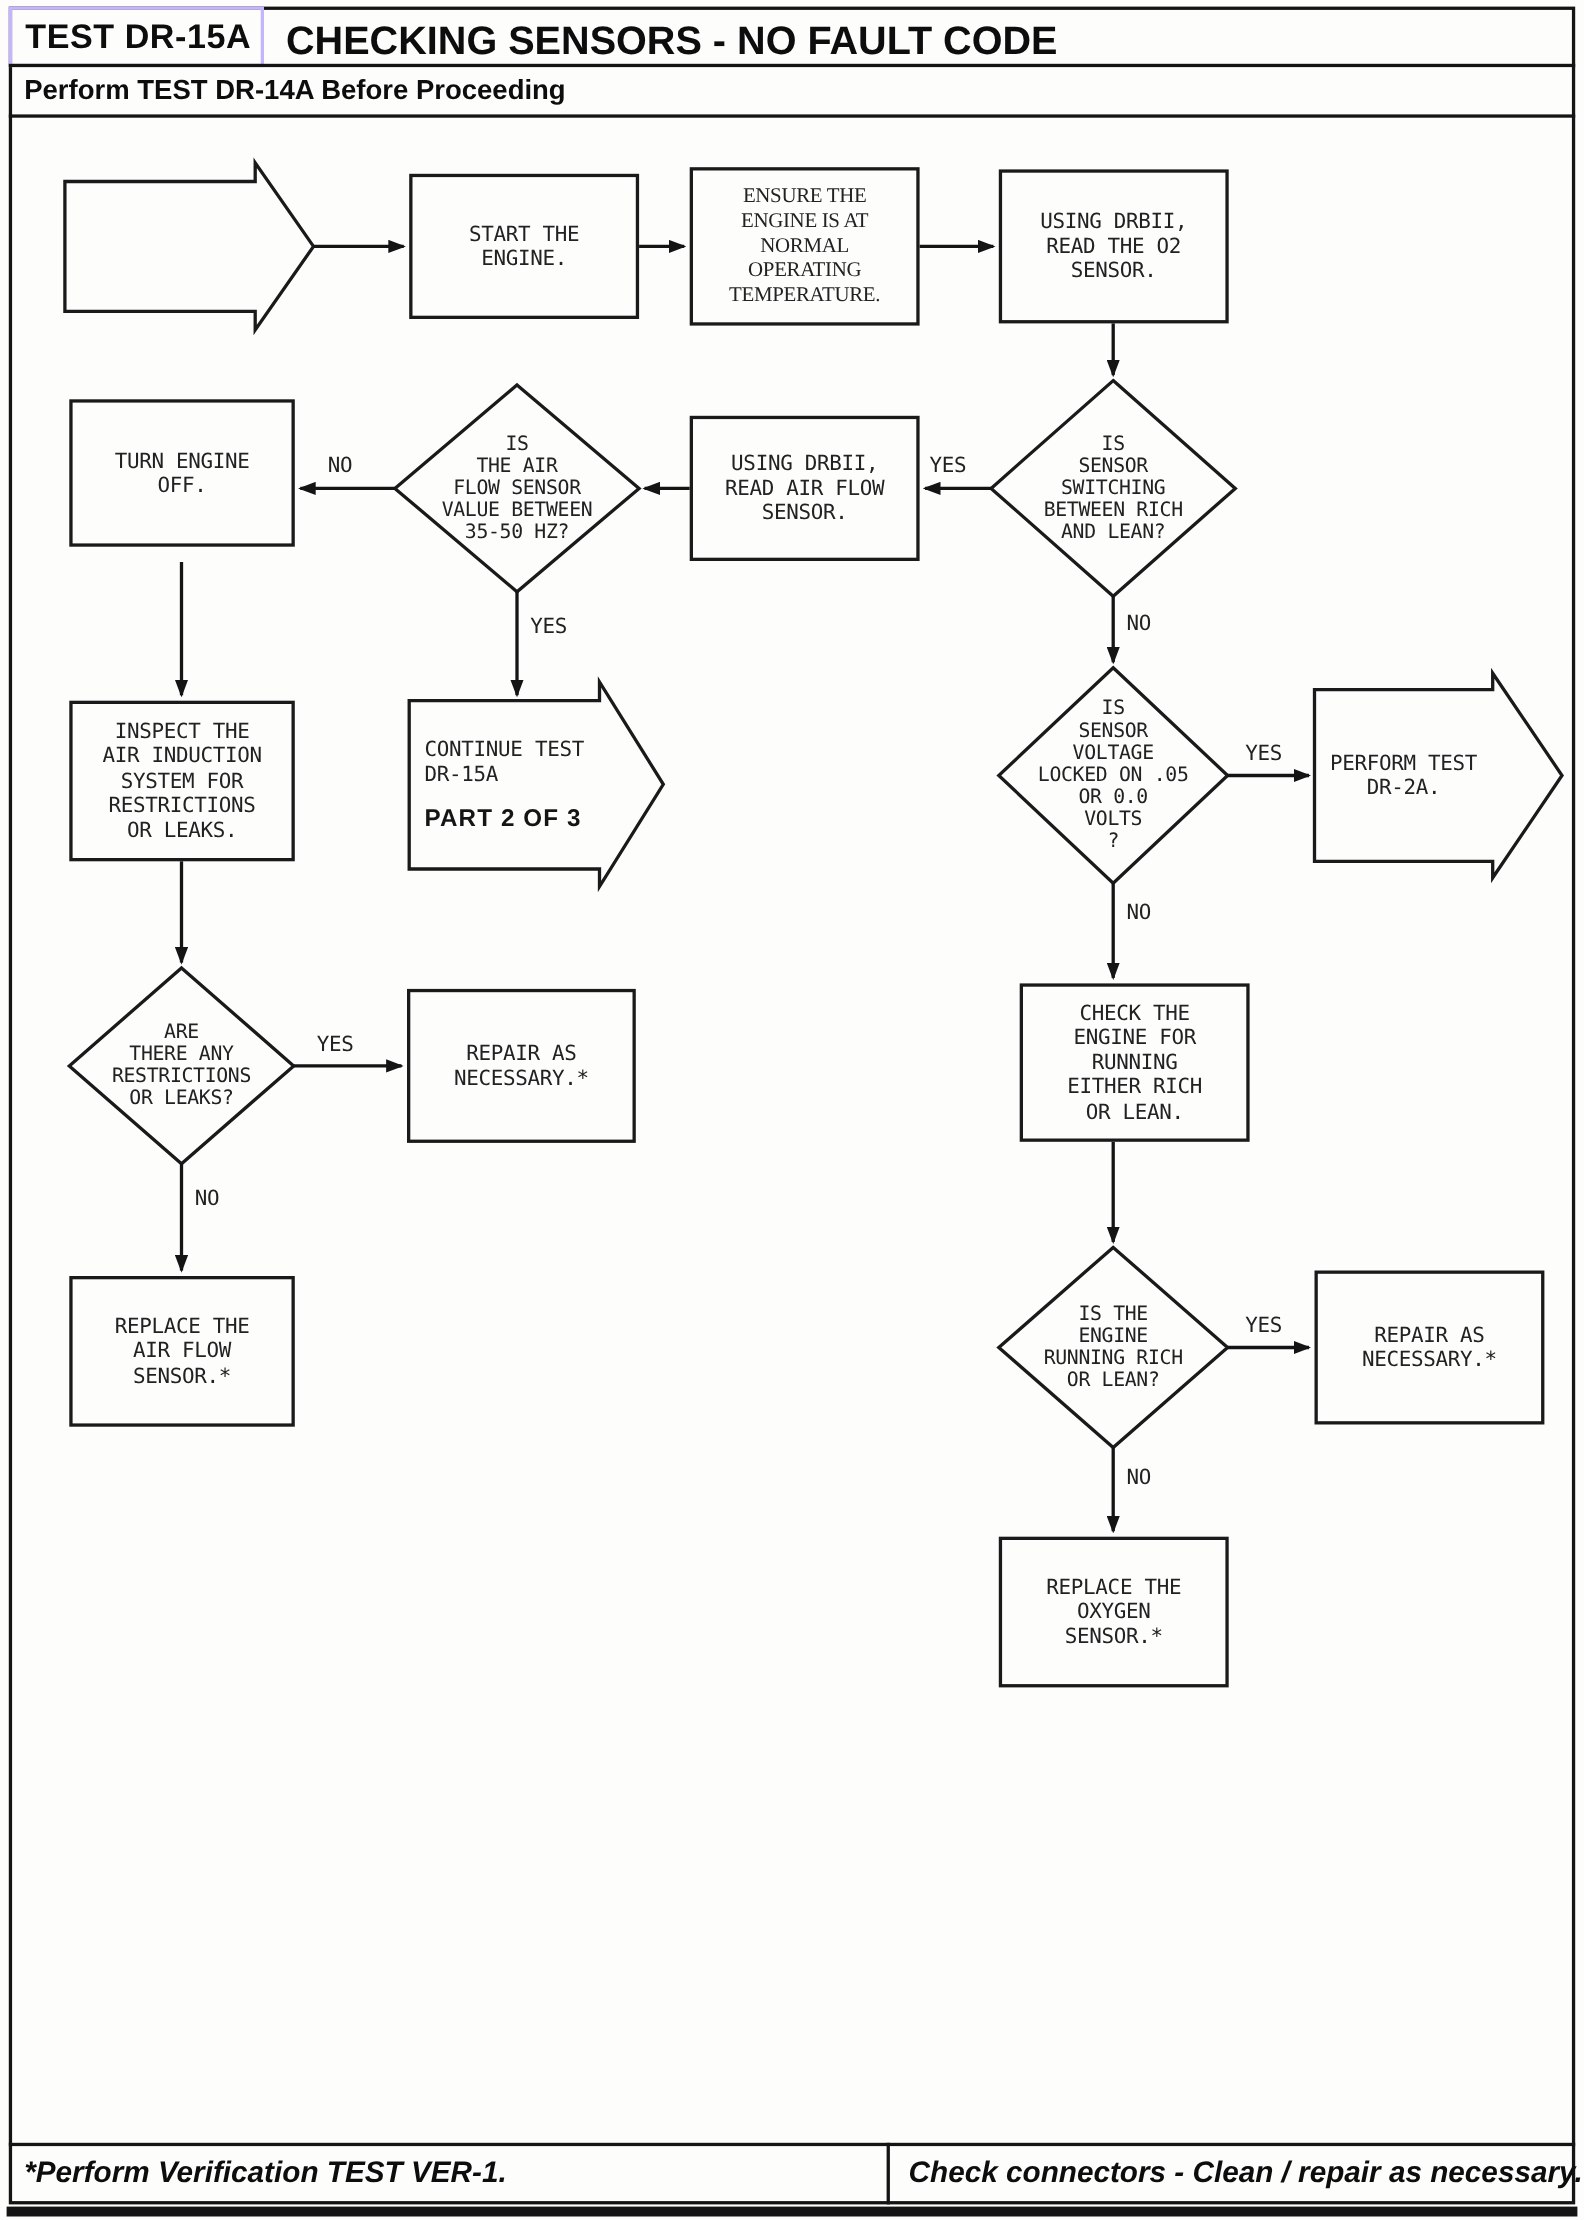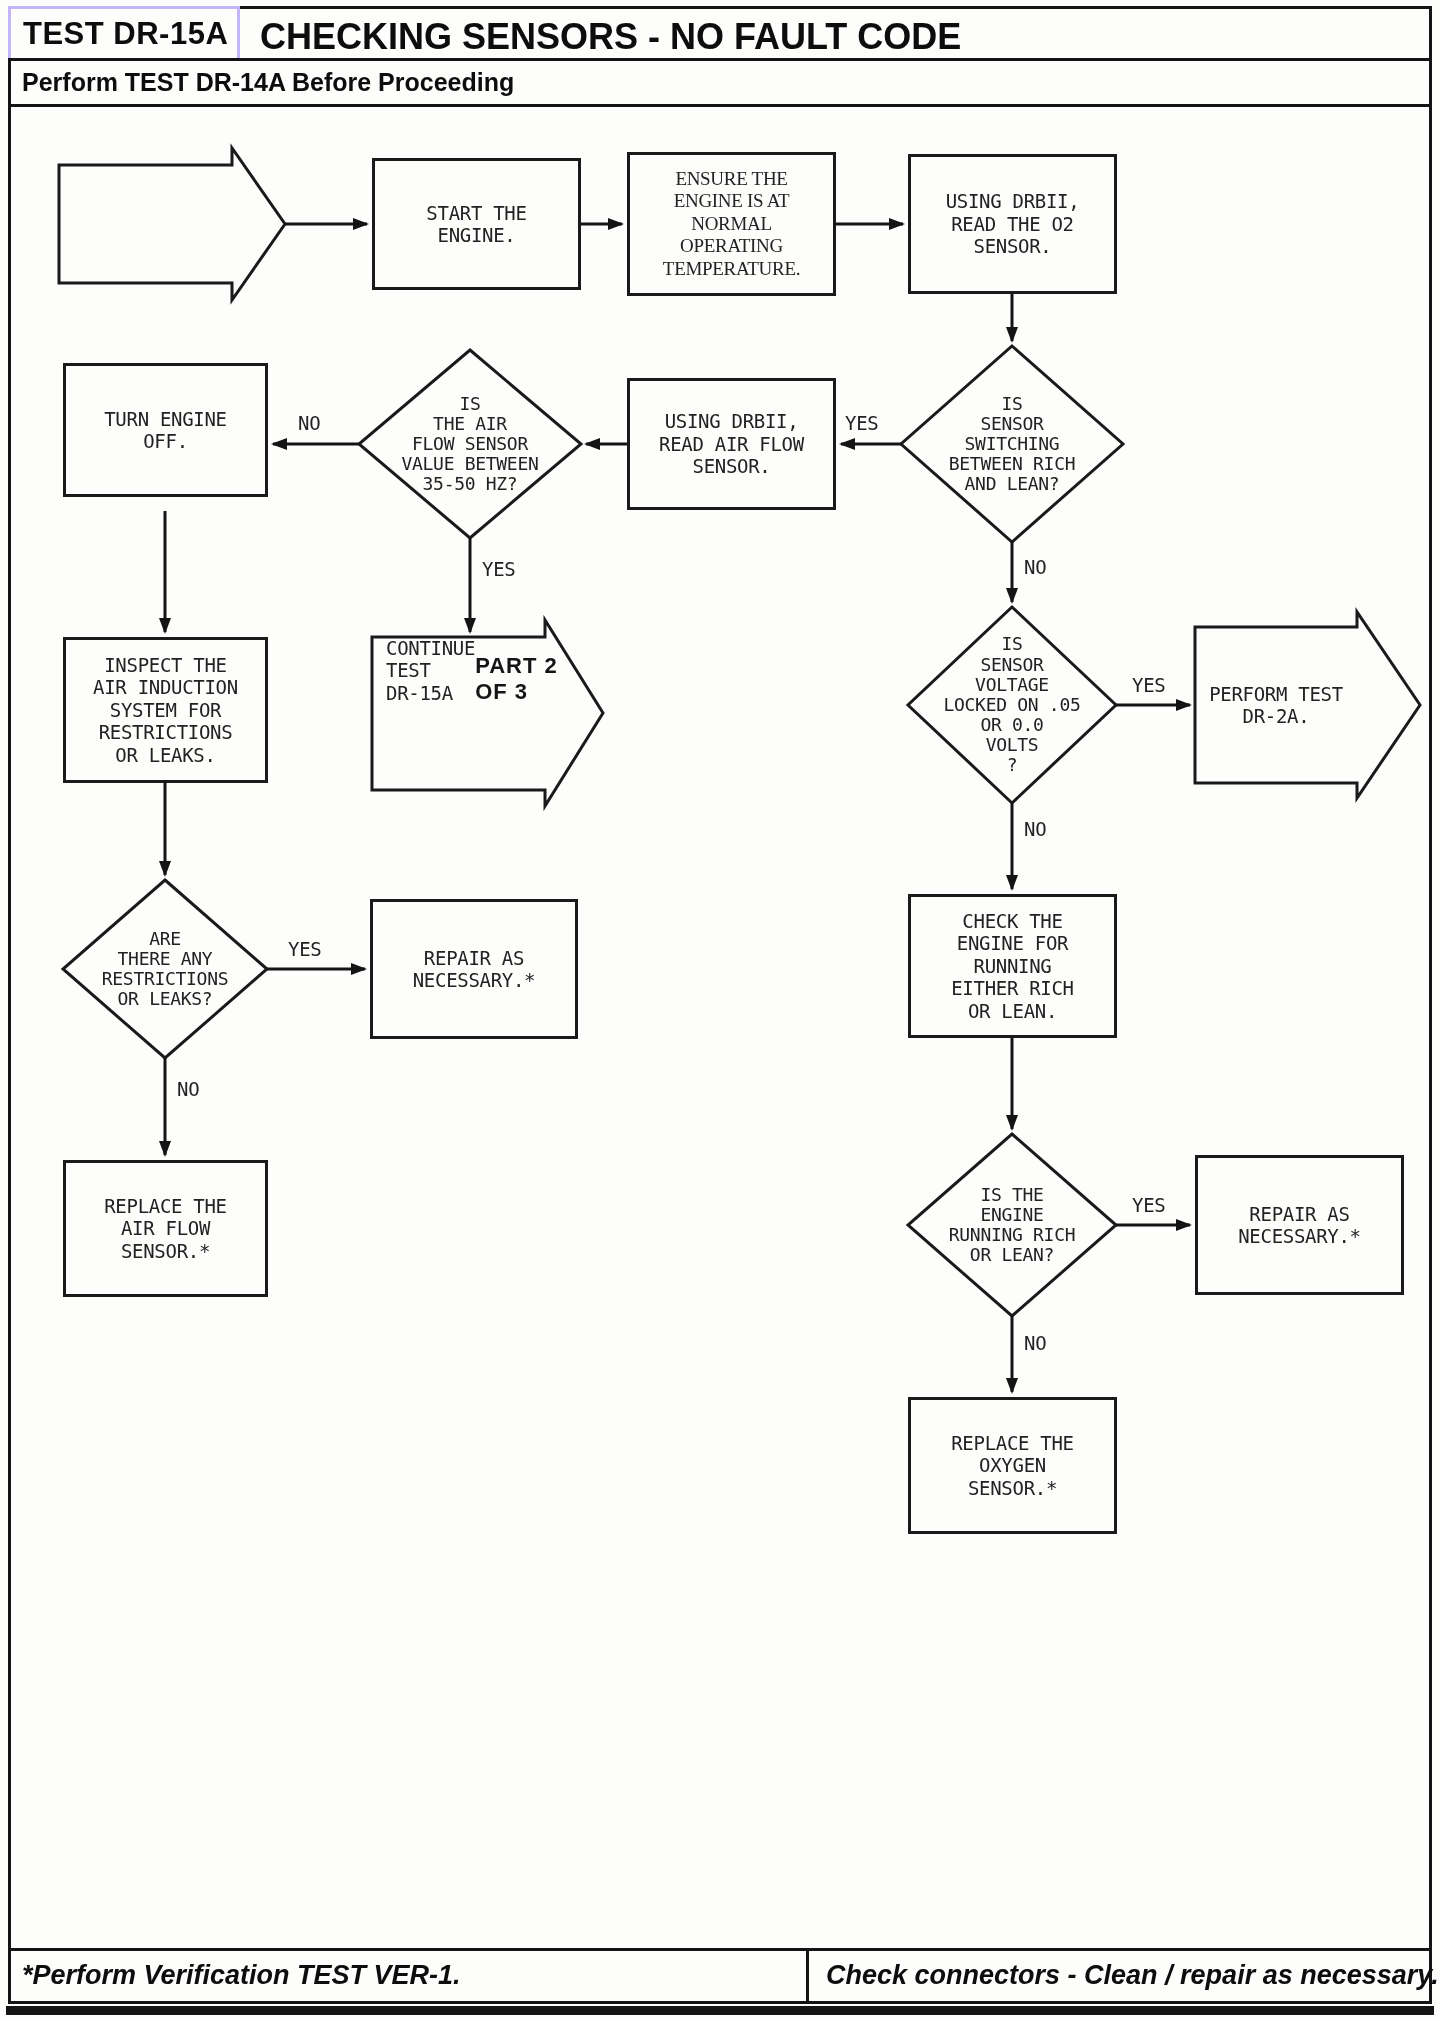--- a/index.html
+++ b/index.html
@@ -21,21 +21,21 @@
   .subtitle { position:absolute; left:22px; top:68px;
     font-family:"Liberation Sans", sans-serif; font-weight:bold; font-size:25px; color:#0d0d0d; }
   .box { position:absolute; border:3px solid #1a1a1a; box-sizing:border-box;
     display:flex; align-items:center; justify-content:center; text-align:center;
     white-space:pre-line; font-size:19px; line-height:1.18; letter-spacing:-0.3px; color:#222; }
   .shape-text { position:absolute; display:flex; align-items:center; justify-content:center;
     text-align:center; white-space:pre-line; font-size:19px; line-height:1.18;
     letter-spacing:-0.3px; color:#222; }
   .diamond-text { font-size:18px; line-height:1.12; }
   .elabel { position:absolute; font-size:19px; letter-spacing:-0.3px; color:#222; }
-  .continue-box { flex-direction:row; align-items:flex-start; justify-content:center;
+  .continue-box { flex-direction:column; align-items:flex-start; justify-content:center;
     padding-left:14px; text-align:left; }
   .continue-part { margin-top:16px; font-family:"Liberation Sans", sans-serif;
     font-weight:bold; font-size:22px; letter-spacing:1px; color:#151515; }
   .footer-text { position:absolute; font-family:"Liberation Sans", sans-serif;
     font-weight:bold; font-style:italic; font-size:27px; color:#0d0d0d; }
   .bottom-bar { position:absolute; left:6px; top:2006px; width:1428px; height:9px; background:#141414; }
   svg.flow { position:absolute; left:0; top:0; }
 </style>
 </head>
 <body>
@@ -138,21 +138,21 @@
 SENSOR
 VOLTAGE
 LOCKED ON .05
 OR 0.0
 VOLTS
 ?</div>
 
   <div class="shape-text" style="left:1195px; top:627px; width:162px; height:156px;">PERFORM TEST
 DR-2A.</div>
 
-  <div class="box" style="left:908px; top:894px; width:209px; height:144px;">CHECK THE
+  <div class="box" style="left:927px; top:894px; width:209px; height:144px;">CHECK THE
 ENGINE FOR
 RUNNING
 EITHER RICH
 OR LEAN.</div>
 
   <div class="shape-text diamond-text" style="left:65px; top:884px; width:200px; height:170px;">ARE
 THERE ANY
 RESTRICTIONS
 OR LEAKS?</div>
 

